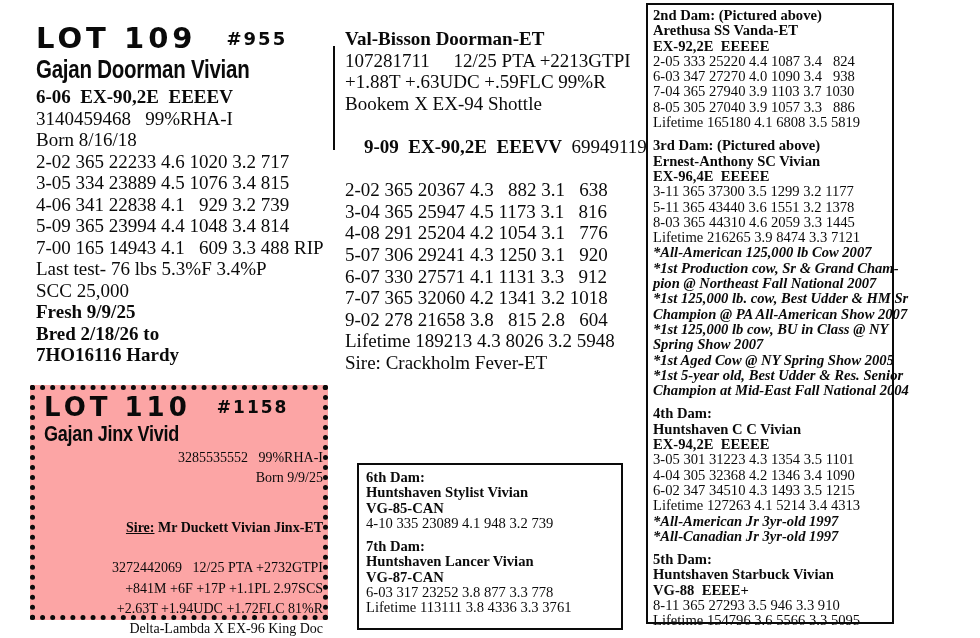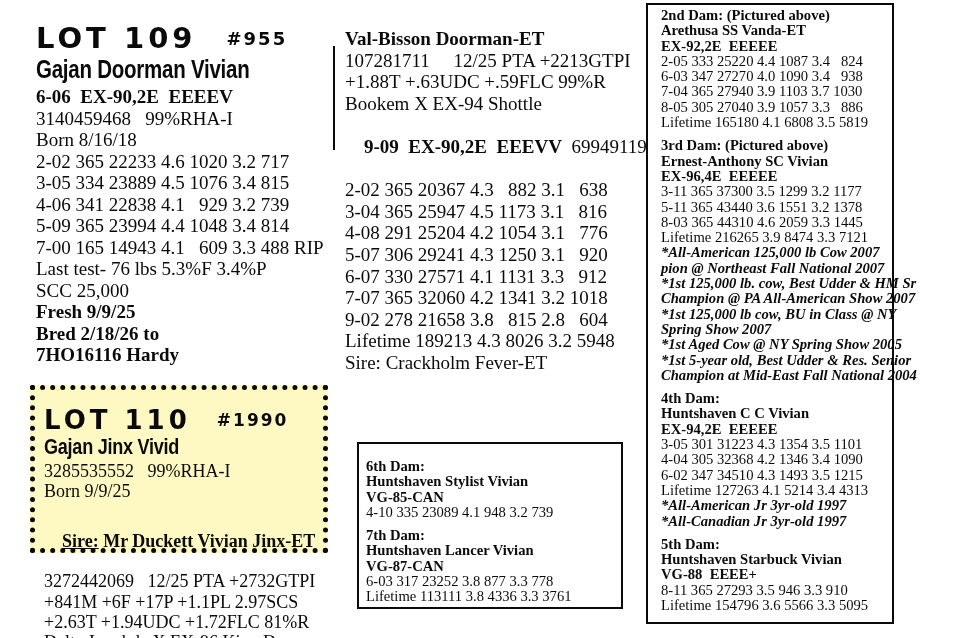--- a/index.html
+++ b/index.html
@@ -19,38 +19,38 @@
   .left-col .lot-num{font-size:18px;margin-left:30px;}
   .left-col .cow-name{font-size:25px;line-height:28px;margin:2px 0 3px 0;}
   .titlerow{display:flex;align-items:center;}
   
   .mid-col{position:absolute;left:345px;top:28px;width:302px;}
   .mid-col .line{font-size:19px;line-height:21.6px;}
   .sire-rule{position:absolute;left:333px;top:46px;width:2px;height:104px;background:#0a0a0a;}
   .dam-gap{margin-top:25px;}
   
   .right-box{position:absolute;left:646px;top:3px;width:248px;height:621px;
-             border:2.5px solid #0a0a0a;box-sizing:border-box;padding:3px 0 0 13px;}
+             border:2.5px solid #0a0a0a;box-sizing:border-box;padding:3px 0 0 5px;}
   .right-box .line{font-size:14.6px;line-height:15.3px;}
   .sec{margin-top:8px;}
   .sec:first-child{margin-top:0;}
   .honor{font-style:italic;font-weight:bold;}
   
-  .lot110-box{position:absolute;left:30px;top:385px;width:298px;height:168px;
-              background:#fef9c3;border:5px dotted #0a0a0a;box-sizing:border-box;
-              padding:16px 0 0 9px;}
+  .lot110-box{position:absolute;left:30px;top:385px;width:298px;height:235px;
+              background:#fca5a5;border:5px dotted #0a0a0a;box-sizing:border-box;
+              padding:3px 0 0 9px;}
   .lot110-box .lot-title{font-size:26px;line-height:28px;}
   .lot110-box .lot-num{font-size:17px;margin-left:26px;}
   .lot110-box .cow-name{font-size:22px;line-height:24px;margin:1px 0 2px 0;}
-  .lot110-box .line{font-size:18px;line-height:20.3px;}
+  .lot110-box .line{font-size:14px;line-height:20.3px;text-align:right;}
   .gap8{margin-top:9px;}
   .ul{text-decoration:underline;}
   
-  .box67{position:absolute;left:357px;top:442px;width:266px;height:167px;
-         border:2px solid #0a0a0a;box-sizing:border-box;padding:15px 0 0 7px;}
+  .box67{position:absolute;left:357px;top:463px;width:266px;height:167px;
+         border:2px solid #0a0a0a;box-sizing:border-box;padding:5px 0 0 7px;}
   .box67 .line{font-size:14.6px;line-height:15.3px;}
 </style>
 </head>
 <body>
 
 <div class="left-col">
   <div class="titlerow">
     <span class="lot-title">LOT 109</span>
     <span class="lot-num">#955</span>
   </div>
@@ -72,21 +72,21 @@
 
   <div class="line b">Fresh 9/9/25</div>
       <div class="line b">Bred 2/18/26 to</div>
       <div class="line b">7HO16116 Hardy</div>
     </div>
 </div>
 
 <div class="lot110-box">
   <div class="titlerow">
     <span class="lot-title">LOT 110</span>
-    <span class="lot-num">#1990</span>
+    <span class="lot-num">#1158</span>
   </div>
   <div class="cow-name">Gajan Jinx Vivid</div>
   <div class="line">3285535552   99%RHA-I</div>
   <div class="line">Born 9/9/25</div>
   <div class="line b gap8">
     <span class="ul">Sire:</span><span> Mr Duckett Vivian Jinx-ET</span>
   </div>
   <div>
 
   <div class="line">3272442069   12/25 PTA +2732GTPI</div>
@@ -166,20 +166,21 @@
     <div>
 
     <div class="line">3-11 365 37300 3.5 1299 3.2 1177</div>
         <div class="line">5-11 365 43440 3.6 1551 3.2 1378</div>
         <div class="line">8-03 365 44310 4.6 2059 3.3 1445</div>
         <div class="line">Lifetime 216265 3.9 8474 3.3 7121</div>
       </div>
     <div>
 
     <div class="line honor">*All-American 125,000 lb Cow 2007</div>
+        <div class="line honor">*1st Production cow, Sr &amp; Grand Cham-</div>
         <div class="line honor">pion @ Northeast Fall National 2007</div>
         <div class="line honor">*1st 125,000 lb. cow, Best Udder &amp; HM Sr</div>
         <div class="line honor">Champion @ PA All-American Show 2007</div>
         <div class="line honor">*1st 125,000 lb cow, BU in Class @ NY</div>
         <div class="line honor">Spring Show 2007</div>
         <div class="line honor">*1st Aged Cow @ NY Spring Show 2005</div>
         <div class="line honor">*1st 5-year old, Best Udder &amp; Res. Senior</div>
         <div class="line honor">Champion at Mid-East Fall National 2004</div>
       </div>
   </div>

